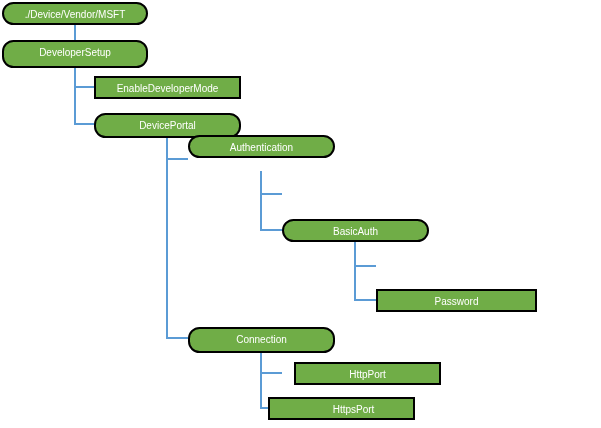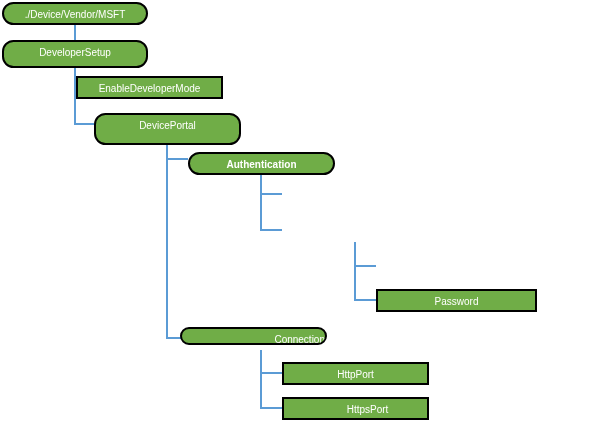--- a/index.html
+++ b/index.html
@@ -62,30 +62,31 @@
   <div class="conn" style="left:355px; top:299px; width:21px; height:2px;"></div>
 
   <div class="conn" style="left:260px; top:350px; width:2px; height:59px;"></div>
   <div class="conn" style="left:261px; top:372px; width:21px; height:2px;"></div>
   <div class="conn" style="left:261px; top:407px; width:21px; height:2px;"></div>
 
   <div class="node pill" style="left:2px; top:2px; width:146px; height:23px;">./Device/Vendor/MSFT</div>
 
   <div class="node pill" style="left:2px; top:40px; width:146px; height:28px;">DeveloperSetup</div>
 
-  <div class="node rect" style="left:76px; top:76px; width:147px; height:23px;">EnableDeveloperMode</div>
+  <div class="node rect" style="left:94px; top:76px; width:147px; height:23px;">EnableDeveloperMode</div>
 
-  <div class="node pill" style="left:94px; top:113px; width:147px; height:32px;">DevicePortal</div>
+  <div class="node pill" style="left:94px; top:113px; width:147px; height:25px;">DevicePortal</div>
 
-  <div class="node pill" style="left:188px; top:152px; width:147px; height:23px;font-weight:bold;">Authentication</div>
+  <div class="node pill" style="left:188px; top:135px; width:147px; height:23px;">Authentication</div>
 
 
+  <div class="node pill" style="left:282px; top:219px; width:147px; height:23px;">BasicAuth</div>
 
 
   <div class="node rect" style="left:376px; top:289px; width:161px; height:23px;">Password</div>
 
-  <div class="node pill" style="left:180px; top:327px; width:147px; height:18px;text-align:right;">Connection</div>
+  <div class="node pill" style="left:188px; top:327px; width:147px; height:26px;">Connection</div>
 
-  <div class="node rect" style="left:282px; top:362px; width:147px; height:23px;">HttpPort</div>
+  <div class="node rect" style="left:294px; top:362px; width:147px; height:23px;">HttpPort</div>
 
-  <div class="node rect" style="left:282px; top:397px; width:147px; height:23px;padding-left:24px;">HttpsPort</div>
+  <div class="node rect" style="left:268px; top:397px; width:147px; height:23px;padding-left:24px;">HttpsPort</div>
 
 </div>
 
 </body></html>

